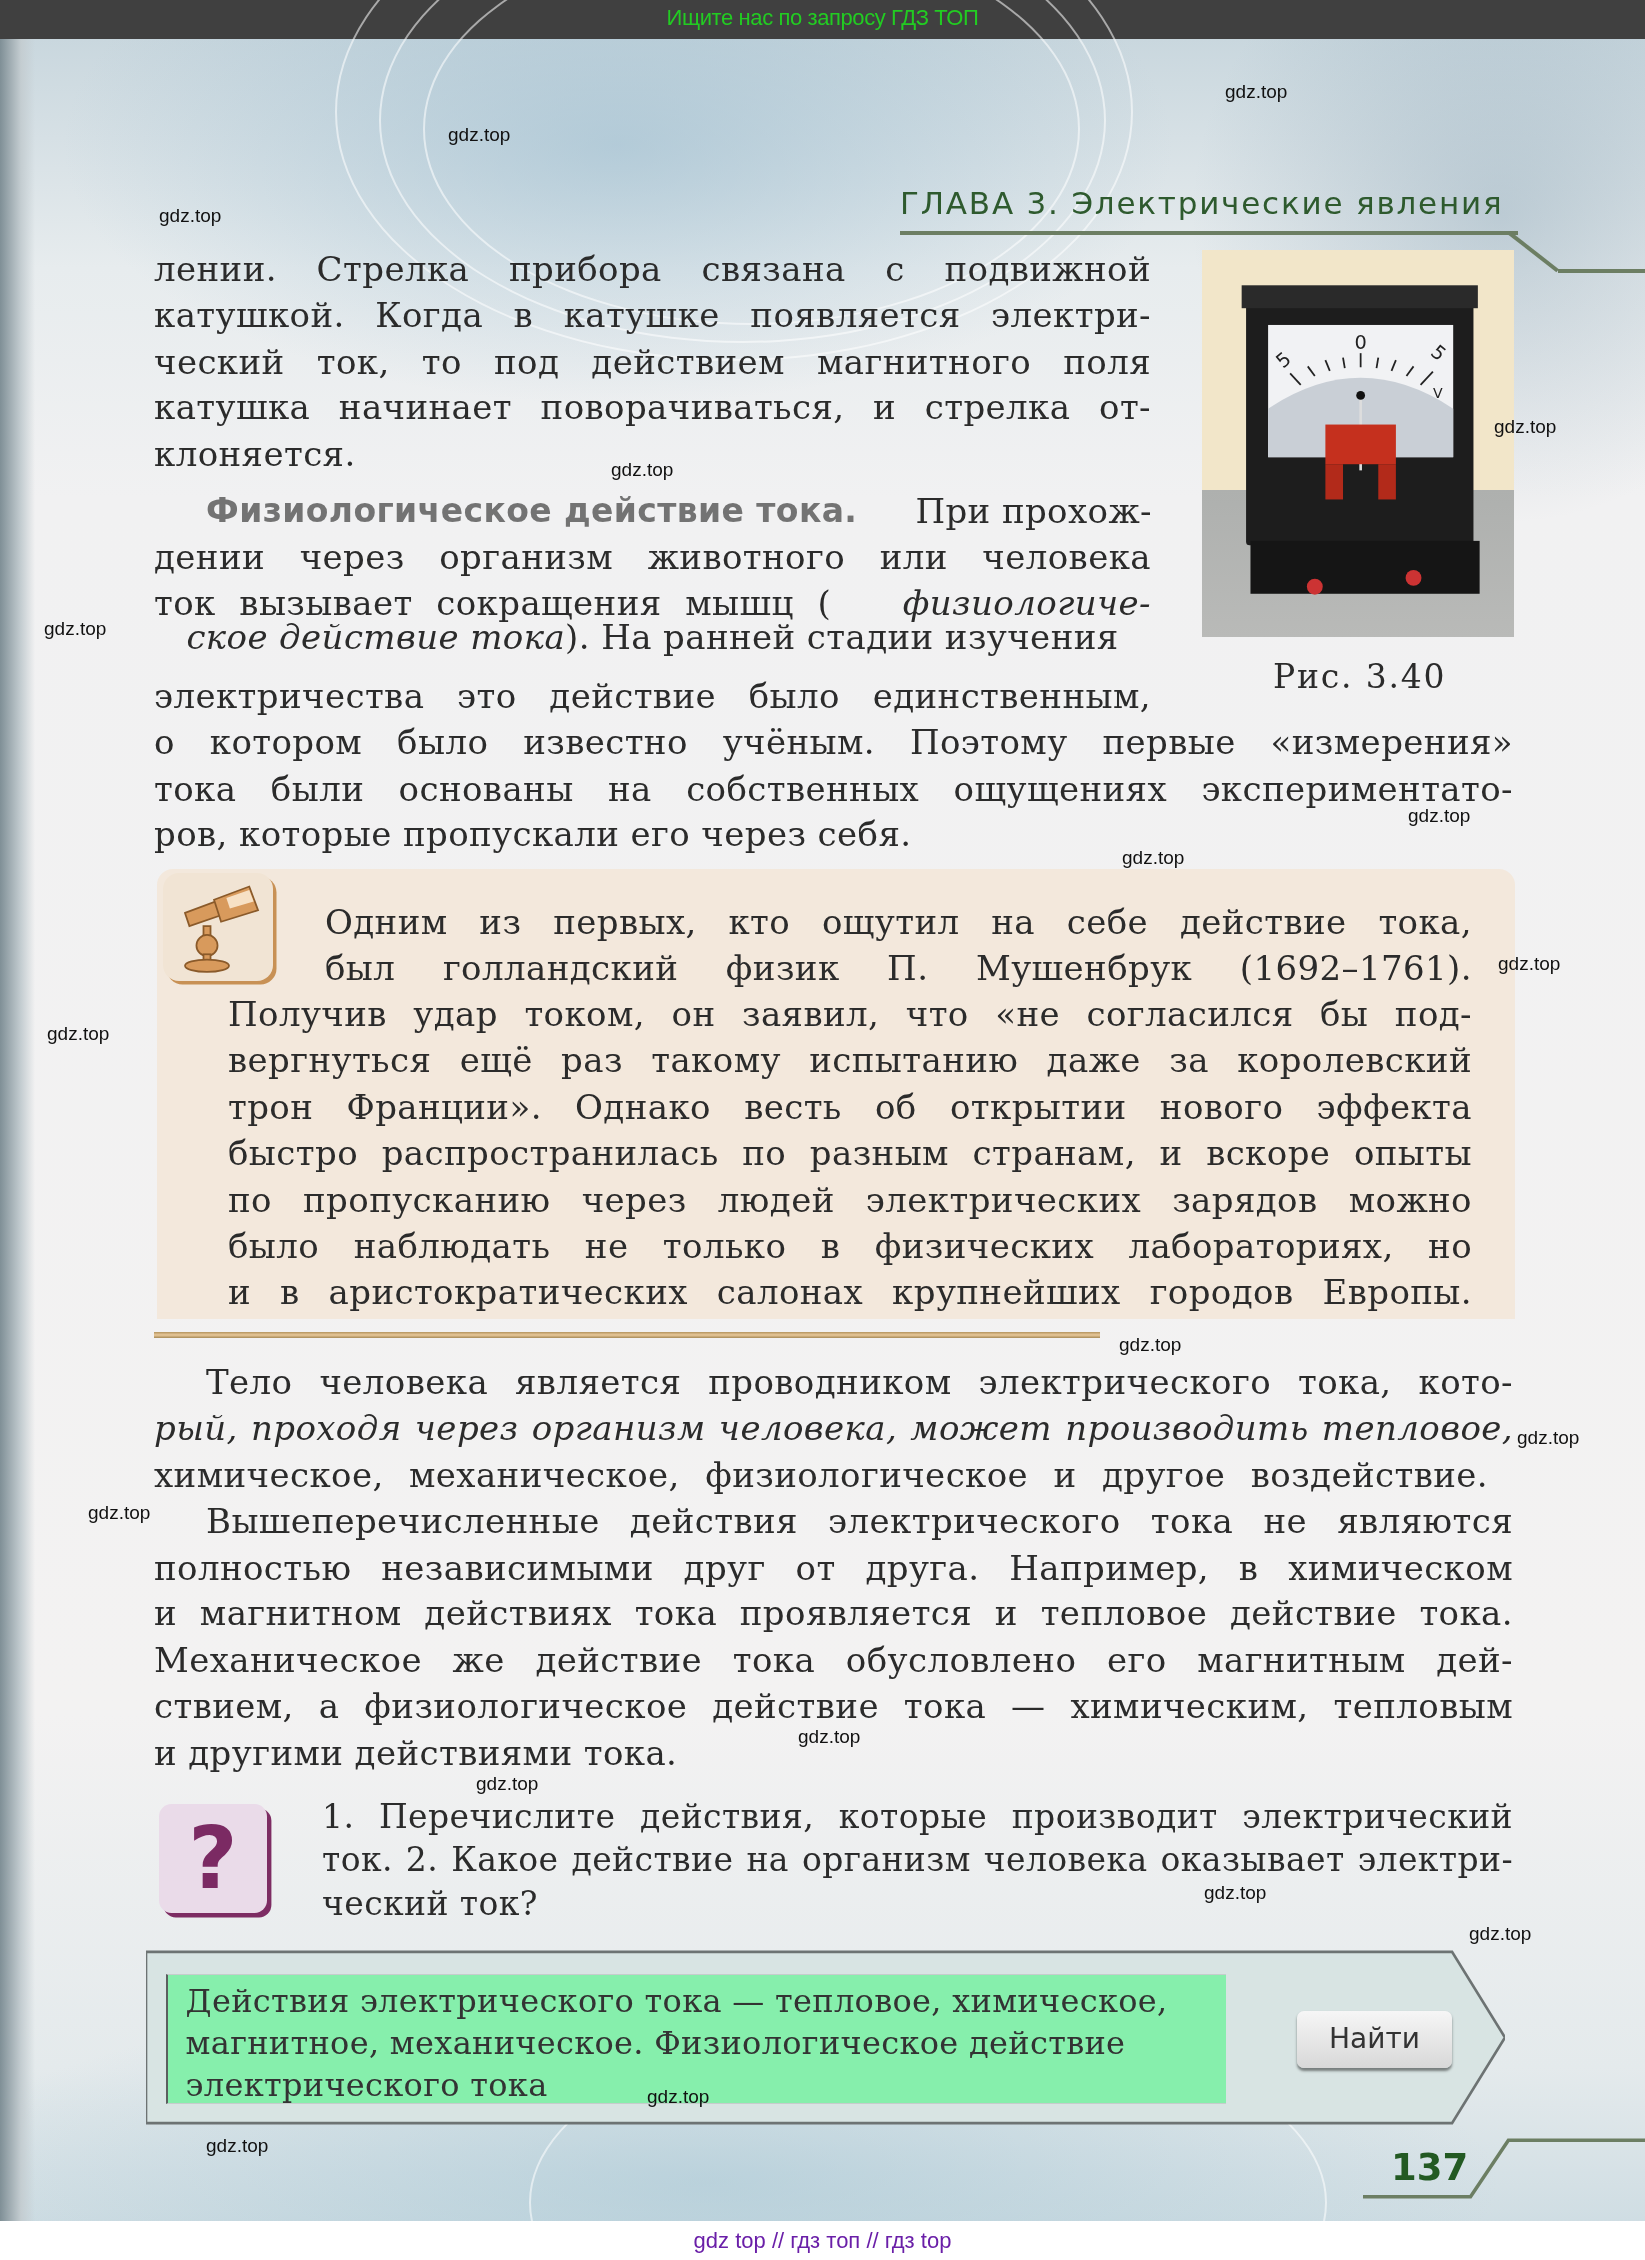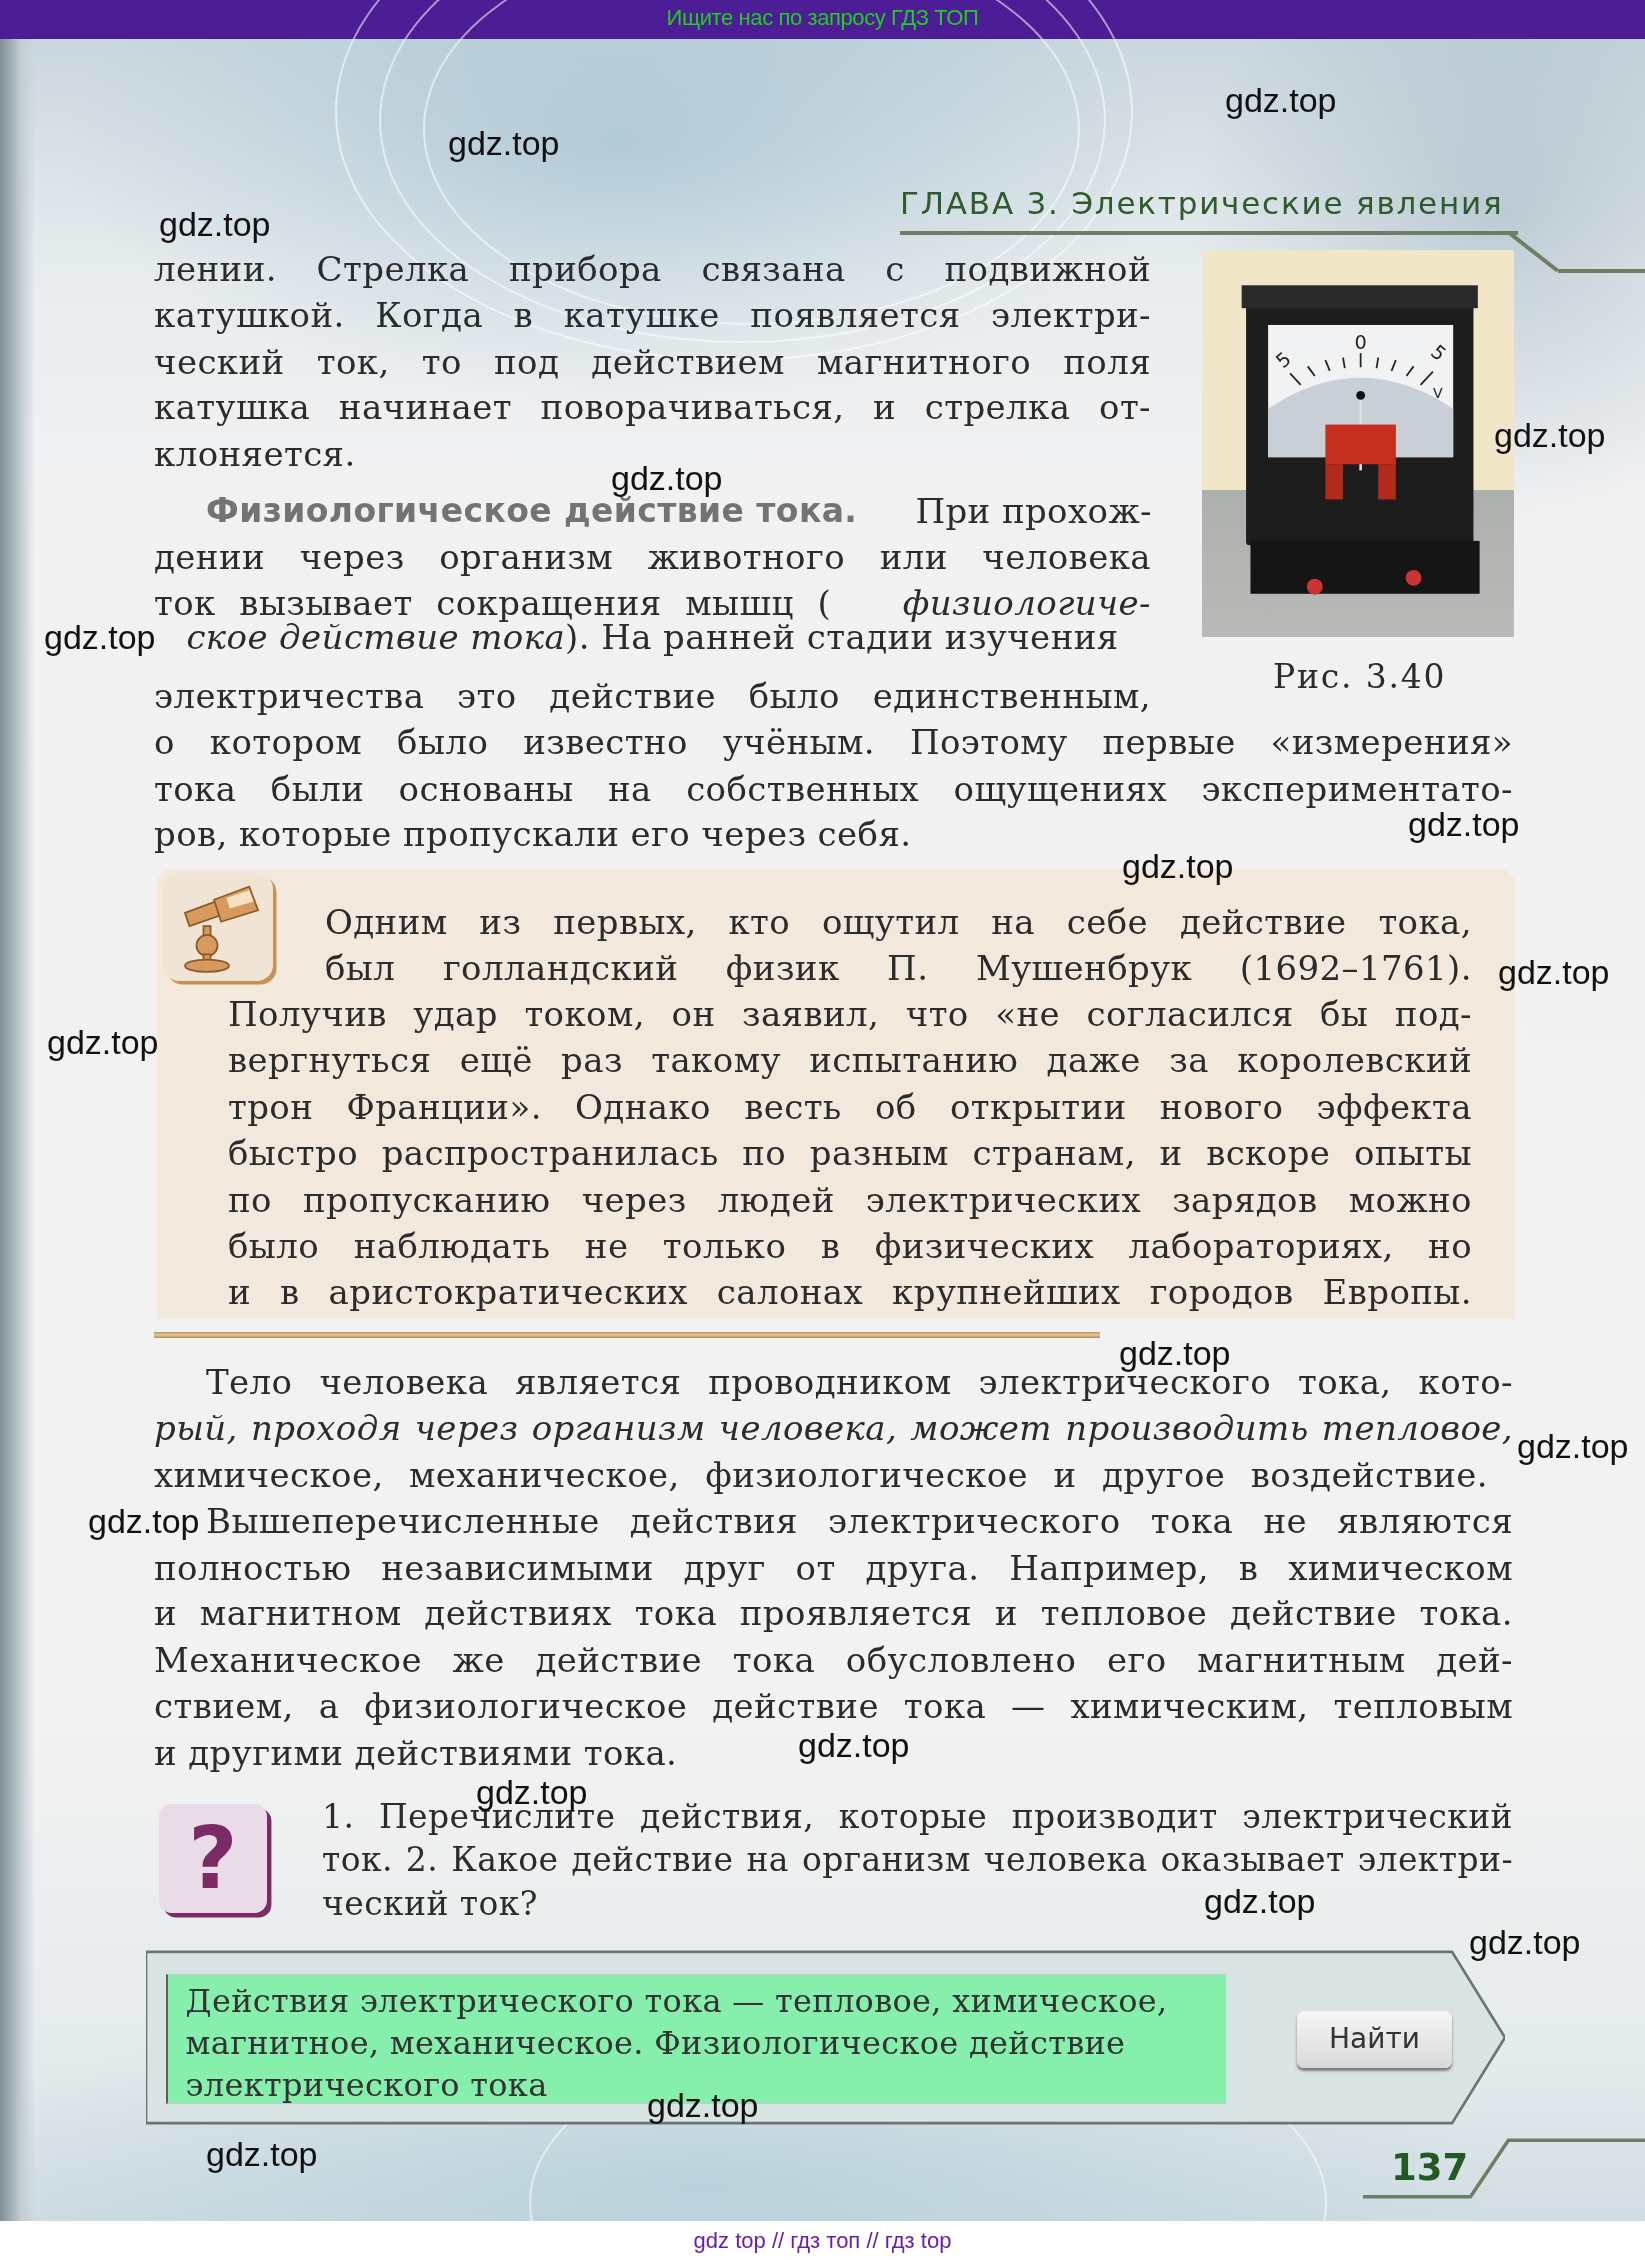--- a/index.html
+++ b/index.html
@@ -1,18 +1,18 @@
 <!DOCTYPE html>
 <html style="font-size:14px"><head>
 <meta charset="utf-8">
 <style>
   html, body { margin:0; padding:0; }
   body { width:1645px; height:2260px; position:relative; overflow:hidden; background:#ffffff; font-family:"DejaVu Serif", serif; }
   .abs { position:absolute; }
-  #top-banner { left:0; top:0; width:1645px; height:39px; background:#4c1d95; text-align:center; }
+  #top-banner { left:0; top:0; width:1645px; height:39px; background:#404040; text-align:center; }
   #top-banner span { font-family:"Liberation Sans", sans-serif; font-size:22px; color:#22cc22; line-height:35px; letter-spacing:-0.4px; }
   #page { left:0; top:39px; width:1645px; height:2183px;
     background:
       radial-gradient(ellipse 794px 371px at 618px 106px, rgba(150,185,205,0.55), rgba(255,255,255,0) 70%),
       radial-gradient(ellipse 441px 441px at 1500px 176px, rgba(120,150,170,0.35), rgba(255,255,255,0) 70%),
       radial-gradient(ellipse 1059px 265px at 706px 2144px, rgba(160,195,210,0.5), rgba(255,255,255,0) 75%),
       linear-gradient(180deg, #c9d7de 0px, #e7ecee 229px, #f1f1f2 459px, #f3f2f2 1676px, #e4eaec 2029px, #cfdde3 2183px);
   }
   #spine { left:0; top:39px; width:35px; height:2183px; background:linear-gradient(90deg,#7f8f96,#c4cdd1 60%,rgba(255,255,255,0)); }
   .wave { position:absolute; border:2.6px solid rgba(255,255,255,0.55); border-radius:50%; }
@@ -29,21 +29,21 @@
   #note-box { left:157px; top:869px; width:1358px; height:450px; background:#f3e8dc; border-radius:16px 16px 0 0; }
   #note-icon { left:163px; top:873px; width:110px; height:108px; background:#f1e4d4; border-radius:16px; box-shadow:3.5px 3.5px 0 #c89155; }
   #note-rule { left:154px; top:1332px; width:946px; height:6.2px; background:linear-gradient(180deg,#b4935e,#e9c99a 50%,#a78956); }
   #q-icon { left:159px; top:1804px; width:108px; height:109px; background:#eadbe9; border-radius:12.4px; box-shadow:4.4px 4.4px 0 #7d2c63; }
   #q-mark { position:absolute; left:0; top:0; width:108px; height:109px; text-align:center; line-height:109px; font-family:"DejaVu Sans", sans-serif; font-weight:bold; font-size:85px; color:#7b2a63; }
   #search-panel { left:146px; top:1950px; width:1359px; height:175px; }
   #search-text { left:166px; top:1974px; width:1060px; height:130px; background:#86efac; border-left:2.6px solid #5b5f5f; border-top:1.8px solid #c6cccc; border-bottom:1.8px solid #c6cccc; box-sizing:border-box; padding:5.3px 8.8px 0 17.6px; }
   #search-text div { font-size:32px; color:#333; line-height:42px; white-space:nowrap; letter-spacing:0.3px; }
   #find-button { left:1297px; top:2011px; width:155px; height:57px; background:linear-gradient(180deg,#f6f6f6,#d8d8d8); border-radius:7px; box-shadow:0 2.6px 2.6px rgba(0,0,0,0.45); text-align:center; line-height:56px; font-family:"DejaVu Sans", sans-serif; font-size:28px; color:#333; cursor:pointer; }
   #page-number { left:1391px; top:2146px; font-family:"DejaVu Sans", sans-serif; font-weight:bold; font-size:37px; color:#235a23; }
-  .wm { position:absolute; font-family:"Liberation Sans", sans-serif; font-size:34px; color:#111; white-space:nowrap; }
+  .wm { position:absolute; font-family:"Liberation Sans", sans-serif; font-size:19px; color:#111; white-space:nowrap; }
   #footer { left:0; top:2221px; width:1645px; height:39px; background:#fff; text-align:center; }
   #footer span { font-family:"Liberation Sans", sans-serif; font-size:22px; color:#6a1fa8; line-height:39px; }
 </style>
 </head>
 <body>
 
 <div id="top-banner" class="abs">
   <span>Ищите нас по запросу ГДЗ ТОП</span>
 </div>
 

